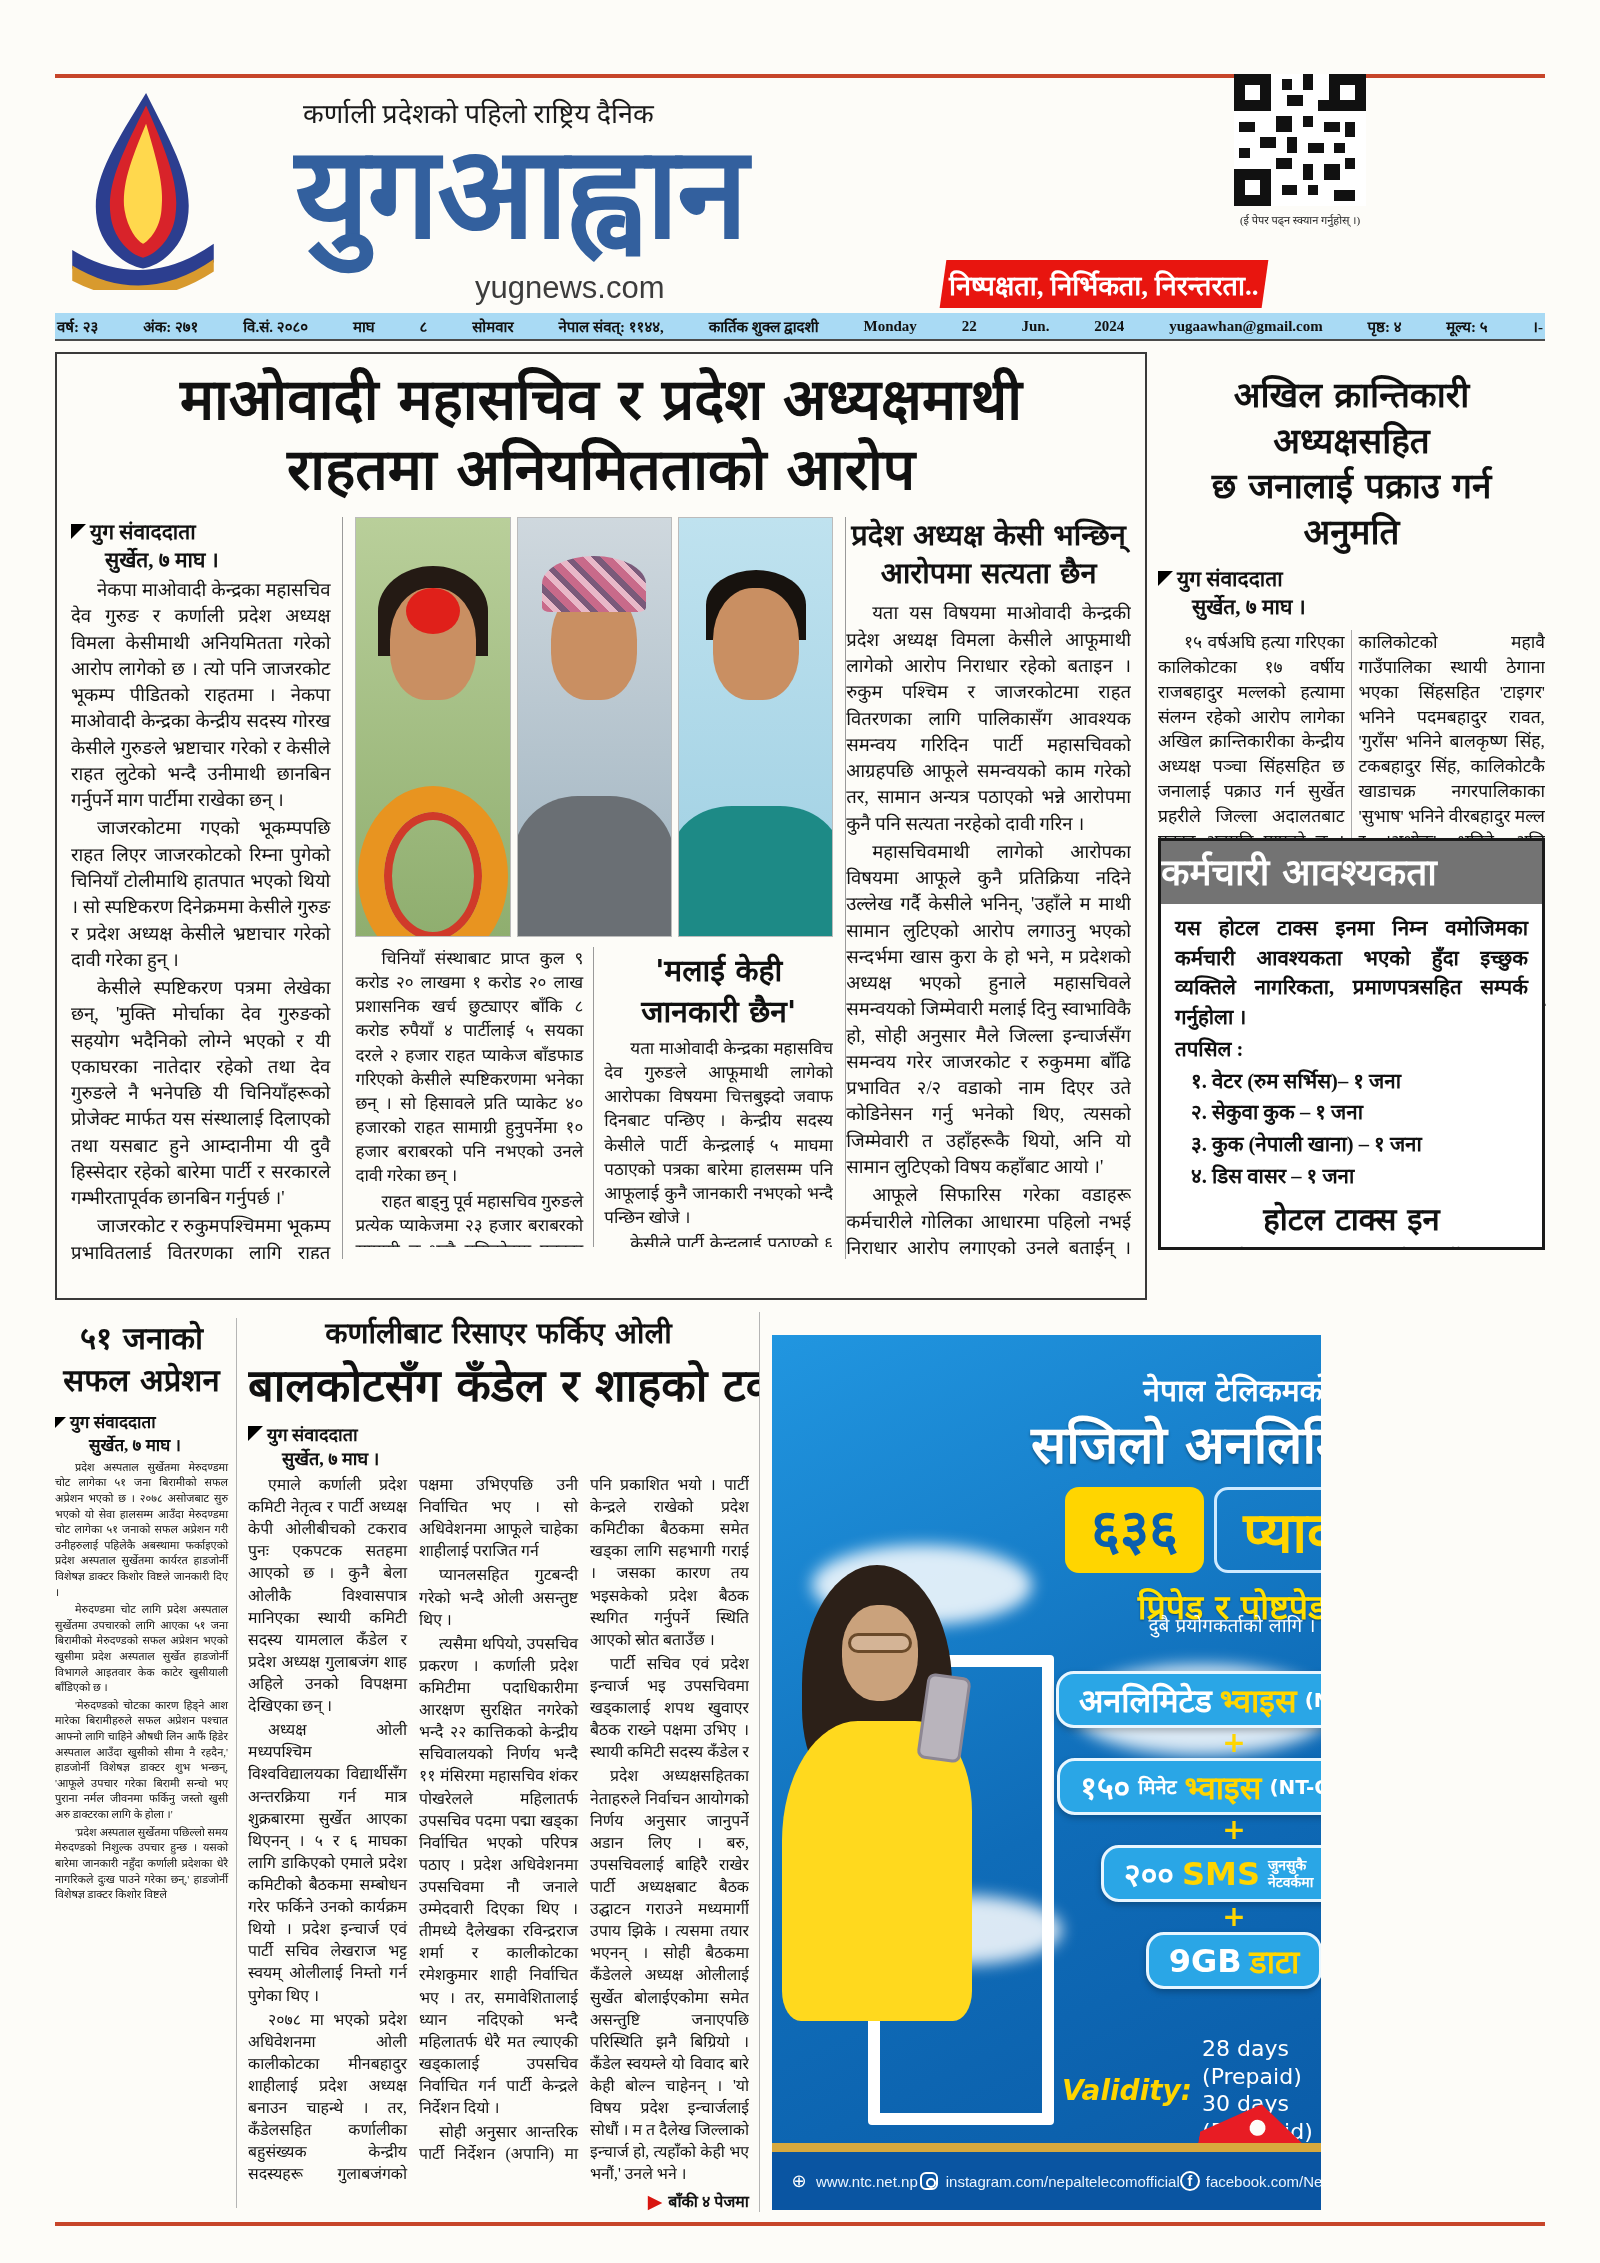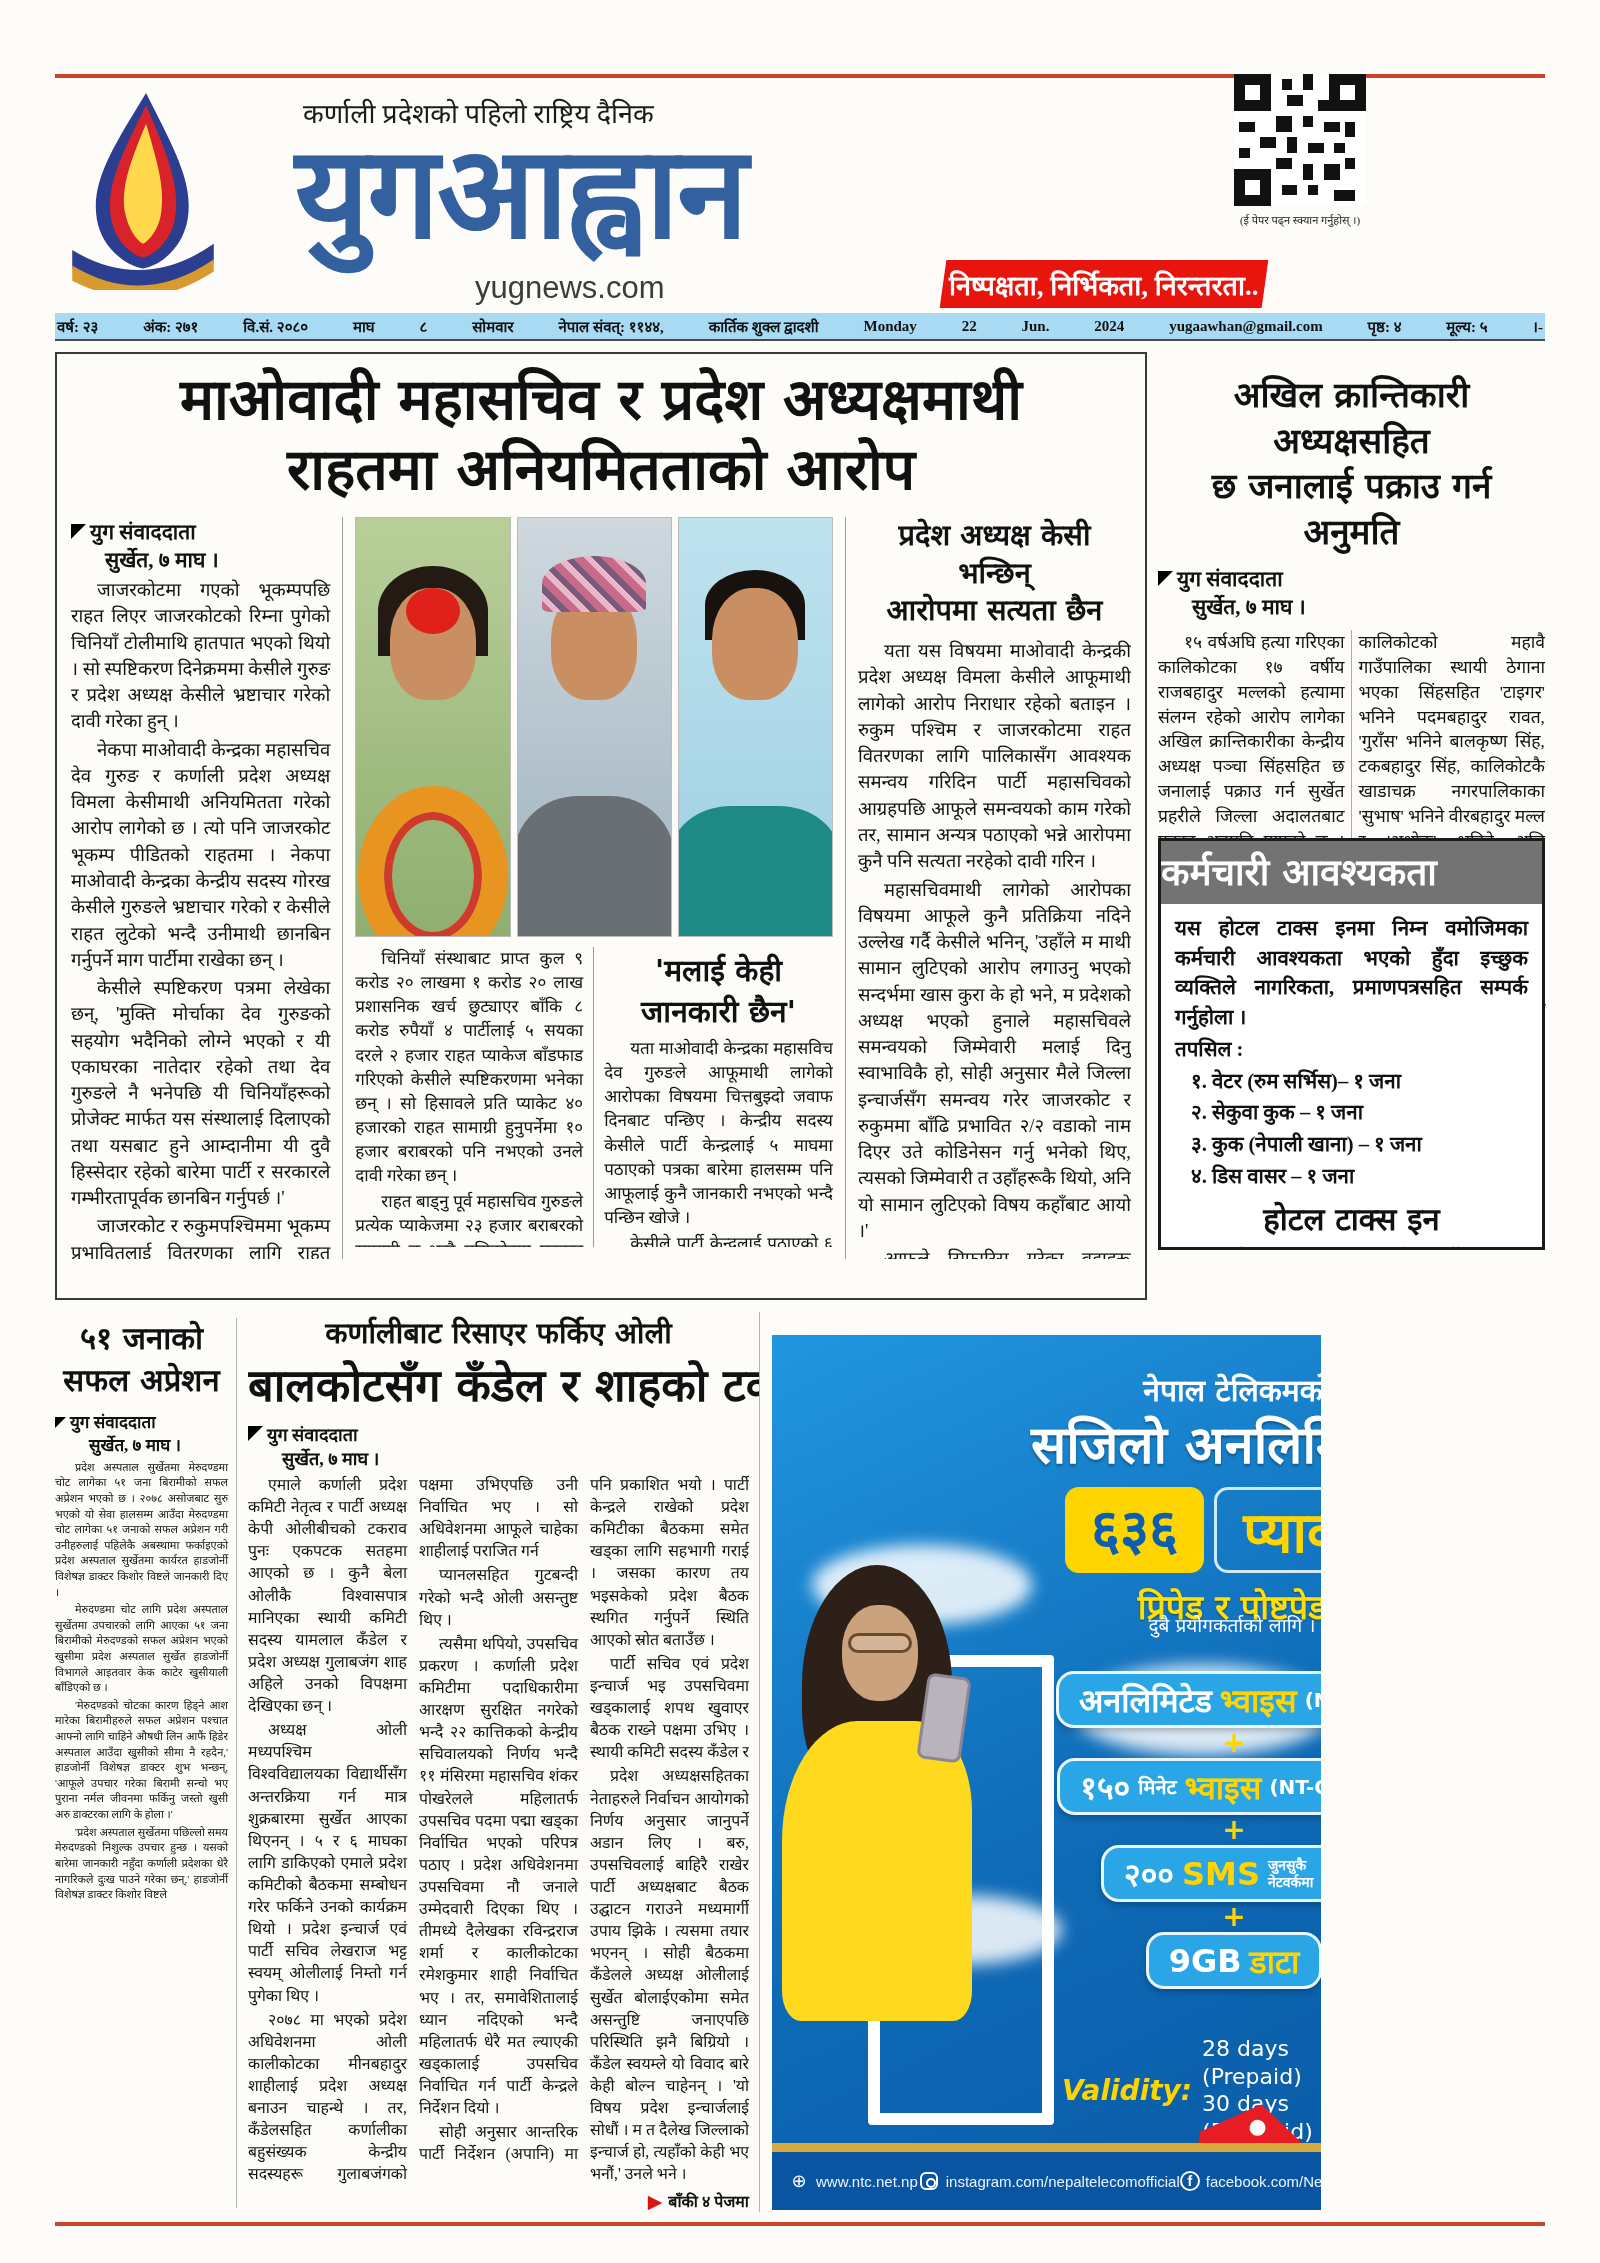--- a/index.html
+++ b/index.html
@@ -29,21 +29,21 @@
              padding:0 2px; font-size:15px; font-weight:bold; color:#111; }
 
   
   .mainbox { position:absolute; left:55px; top:352px; width:1092px; height:948px; border:2px solid #3a3a3a; padding:10px 14px; overflow:hidden; }
   .main-head { text-align:center; font-weight:bold; line-height:1.22; font-family:"DejaVu Serif", serif; }
   .main-head .h1 { font-size:57px; }
   .main-head .h2 { font-size:57px; }
   .main-cols { display:flex; margin-top:14px; height:742px; }
   .zoneA { width:278px; padding-right:12px; border-right:1px solid #9a9a9a; overflow:hidden; }
   .zoneB { width:512px; padding:0 12px; overflow:hidden; }
-  .zoneC { width:292px; padding-left:12px; border-left:1px solid #9a9a9a; overflow:hidden; }
+  .zoneC { width:292px; border-left:1px solid #9a9a9a; overflow:hidden; }
   .byline { font-weight:bold; font-size:21px; margin-bottom:4px; }
   .byline .tri { display:inline-block; width:0; height:0; border-left:15px solid #000; border-bottom:15px solid transparent; margin-right:4px; }
   .byline .pd { display:block; padding-left:34px; }
   p.body { font-size:18.5px; line-height:1.42; text-align:justify; text-indent:26px; margin-bottom:2px; }
   p.body.small { font-size:17px; }
   .photos { display:flex; gap:6px; height:420px; }
   .photo { flex:1; position:relative; overflow:hidden; border:1px solid #bbb; }
   .p1 { background:linear-gradient(180deg,#b9cf9a,#8fae6f); }
   .p2 { background:linear-gradient(180deg,#cfd8de,#9fb3c0); }
   .p3 { background:linear-gradient(180deg,#bfe2ef,#9ecfe2); }
@@ -225,22 +225,22 @@
     <div class="main-head">
       <div class="h1">माओवादी महासचिव र प्रदेश अध्यक्षमाथी</div>
       <div class="h2">राहतमा अनियमितताको आरोप</div>
     </div>
     <div class="main-cols">
       <div class="zoneA">
         <div class="byline">
           <span class="tri"></span><span>युग संवाददाता</span>
           <span class="pd">सुर्खेत, ७ माघ ।</span>
         </div>
+        <p class="body">नेकपा माओवादी केन्द्रका महासचिव देव गुरुङ र कर्णाली प्रदेश अध्यक्ष विमला केसीमाथी अनियमितता गरेको आरोप लागेको छ । त्यो पनि जाजरकोट भूकम्प पीडितको राहतमा । नेकपा माओवादी केन्द्रका केन्द्रीय सदस्य गोरख केसीले गुरुङले भ्रष्टाचार गरेको र केसीले राहत लुटेको भन्दै उनीमाथी छानबिन गर्नुपर्ने माग पार्टीमा राखेका छन् ।</p>
         <p class="body">जाजरकोटमा गएको भूकम्पपछि राहत लिएर जाजरकोटको रिम्ना पुगेको चिनियाँ टोलीमाथि हातपात भएको थियो । सो स्पष्टिकरण दिनेक्रममा केसीले गुरुङ र प्रदेश अध्यक्ष केसीले भ्रष्टाचार गरेको दावी गरेका हुन् ।</p>
-        <p class="body">नेकपा माओवादी केन्द्रका महासचिव देव गुरुङ र कर्णाली प्रदेश अध्यक्ष विमला केसीमाथी अनियमितता गरेको आरोप लागेको छ । त्यो पनि जाजरकोट भूकम्प पीडितको राहतमा । नेकपा माओवादी केन्द्रका केन्द्रीय सदस्य गोरख केसीले गुरुङले भ्रष्टाचार गरेको र केसीले राहत लुटेको भन्दै उनीमाथी छानबिन गर्नुपर्ने माग पार्टीमा राखेका छन् ।</p>
         <p class="body">केसीले स्पष्टिकरण पत्रमा लेखेका छन्, 'मुक्ति मोर्चाका देव गुरुङको सहयोग भदैनिको लोग्ने भएको र यी एकाघरका नातेदार रहेको तथा देव गुरुङले नै भनेपछि यी चिनियाँहरूको प्रोजेक्ट मार्फत यस संस्थालाई दिलाएको तथा यसबाट हुने आम्दानीमा यी दुवै हिस्सेदार रहेको बारेमा पार्टी र सरकारले गम्भीरतापूर्वक छानबिन गर्नुपर्छ ।'</p>
         <p class="body">जाजरकोट र रुकुमपश्चिममा भूकम्प प्रभावितलाई वितरणका लागि राहत सामग्री लिएर पुगेको चिनियाँ संस्था 'चाइना फाउण्डेसन फर रुरल डेभलपमेन्ट' का मुख्य निर्देशक सोउ सिच्याङमाथी गत २० माघमा जाजरकोटको भेरी नगरपालिकाको रिम्नामा हातपात भएको थियो ।</p>
       </div>
       <div class="zoneB">
         <div class="photos">
           <div class="photo p1">
             <div class="hair"></div>
             <div class="face"></div>
             <div class="tika"></div>
             <div class="garland"></div>

